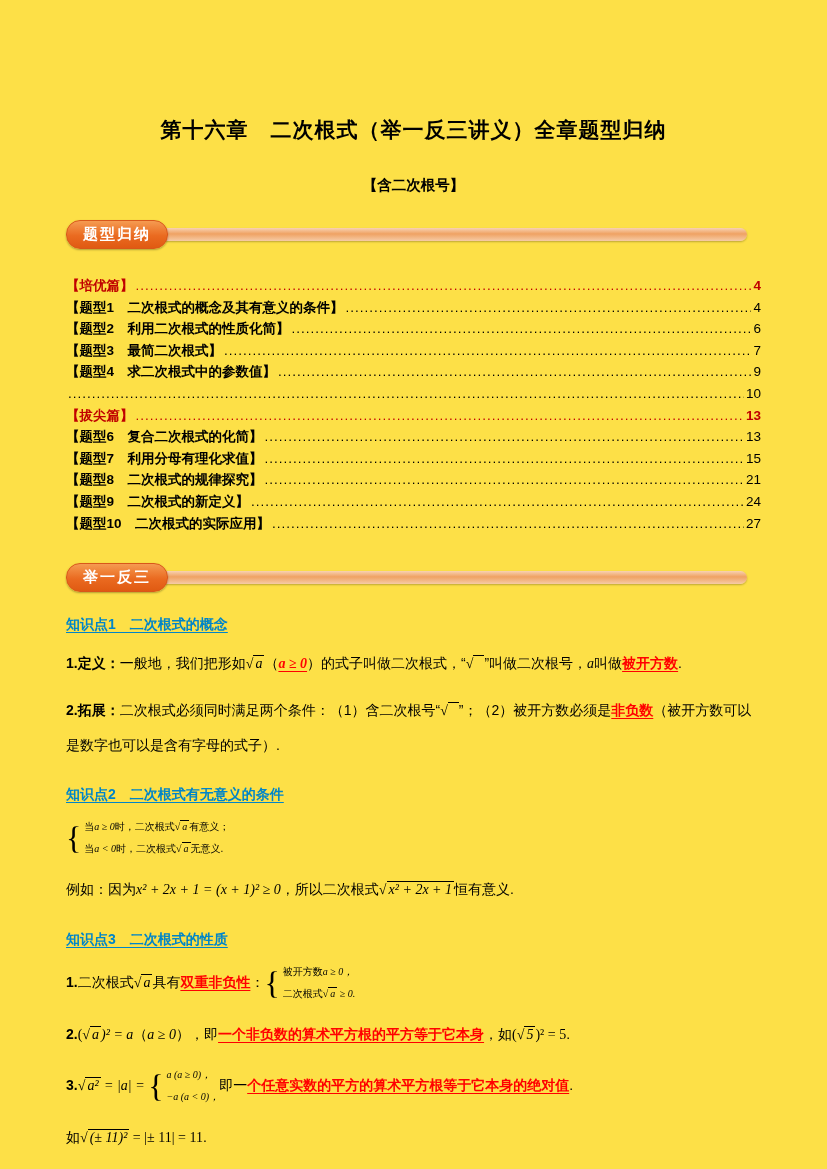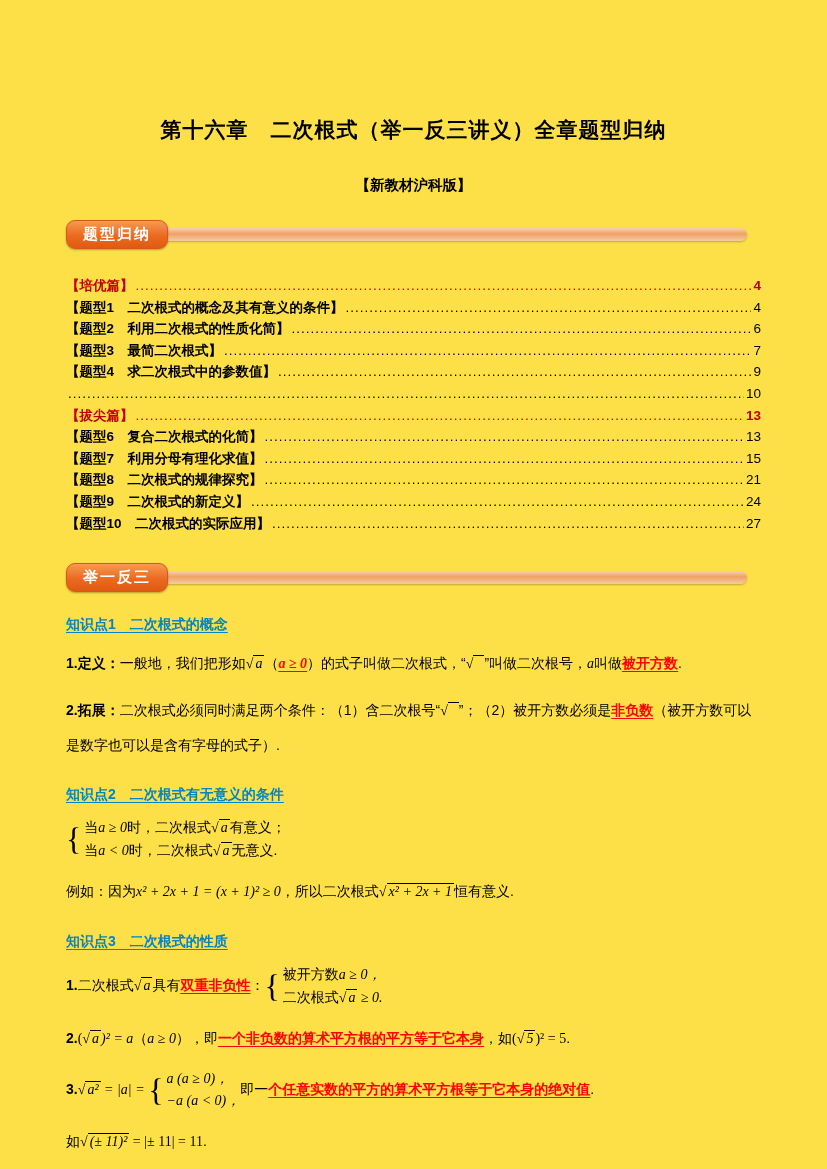--- a/index.html
+++ b/index.html
@@ -14,21 +14,21 @@
   .doc-title {
     font-family:"Liberation Serif", serif;
     font-size:21px; font-weight:bold; text-align:center; letter-spacing:1px;
   }
   .doc-subtitle { font-size:14.5px; font-weight:bold; text-align:center; margin-top:32px; }
 
   .banner { display:flex; align-items:center; margin-top:24px; height:30px; position:relative; }
   .badge {
     position:relative; z-index:2;
     display:inline-flex; align-items:center; justify-content:center;
-    min-width:96px; height:29px; padding:0 16px; border-radius:9px;
+    min-width:96px; height:29px; padding:0 16px; border-radius:14px;
     background:linear-gradient(180deg,#f59b51 0%,#ea6a20 55%,#e05a12 100%);
     border:1px solid #d9571a;
     color:#fff; font-size:15px; font-weight:bold; letter-spacing:2px;
     box-shadow:0 1px 2px rgba(0,0,0,.3);
   }
   .bar {
     flex:1; height:13px; margin-left:-12px; margin-right:14px; border-radius:8px;
     background:linear-gradient(180deg,#f8d2b2 0%,#efa263 45%,#f6cba6 100%);
     box-shadow:0 1px 2px rgba(0,0,0,.25);
   }
@@ -55,29 +55,29 @@
   .m { font-family:"Liberation Serif", serif; font-style:italic; }
   .mu { font-family:"Liberation Serif", serif; font-style:normal; }
   .em-red { color:#FF0000; font-weight:bold; text-decoration:underline; text-underline-offset:3px; }
 
   .sq { font-family:"Liberation Serif", serif; white-space:nowrap; }
   .sq .s { font-style:normal; }
   .sq .v { font-style:italic; border-top:1.2px solid currentColor; padding:0 2px; }
 
   .cases { display:inline-flex; align-items:center; vertical-align:middle; }
   .cases .br { font-family:"Liberation Serif", serif; font-size:32px; font-weight:normal; margin-right:3px; line-height:1; }
-  .cases .rows { display:inline-flex; flex-direction:column; line-height:22px; font-size:14px; text-align:left; }
+  .cases .rows { display:inline-flex; flex-direction:column; line-height:22px; font-size:10px; text-align:left; }
 </style>
 </head>
 <body>
 
 <div class="page">
 
   <div class="doc-title">第十六章　二次根式（举一反三讲义）全章题型归纳</div>
-  <div class="doc-subtitle">【新教材沪科版】</div>
+  <div class="doc-subtitle">【含二次根号】</div>
 
   <div class="banner">
     <span class="badge">题型归纳</span>
     <span class="bar"></span>
   </div>
 
   <div class="toc">
     <div class="toc-row section">
         <span class="toc-label">【培优篇】</span>
         <span class="toc-dots"></span>

